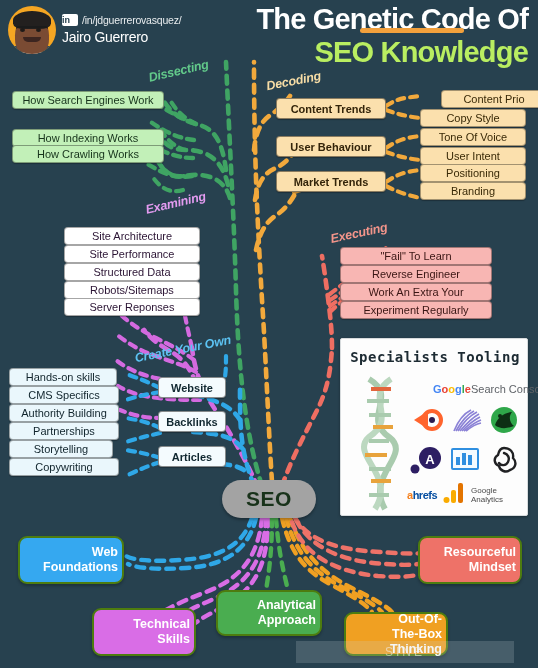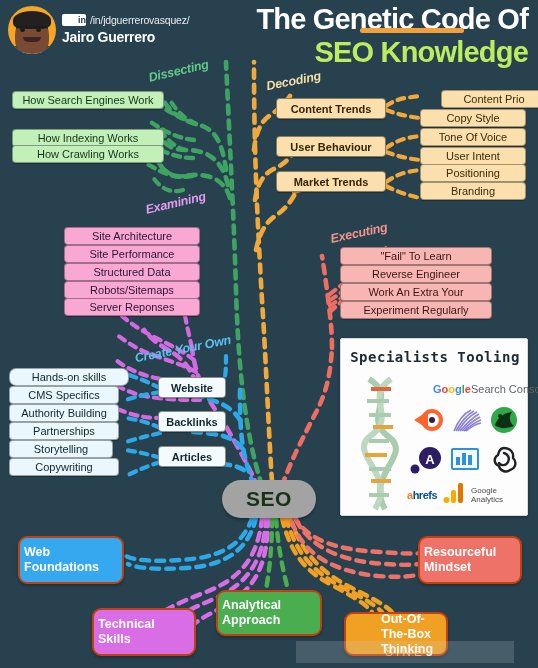--- a/index.html
+++ b/index.html
@@ -45,28 +45,28 @@
     position: absolute; left: 0; top: 40px; width: 48px; height: 12px;
     background: #2c4a5e;
   }
   .avatar .shirt2 {
     position: absolute; left: 14px; top: 38px; width: 20px; height: 14px;
     background: #e7e9ea; border-radius: 50% 50% 0 0;
   }
 
   .li-row { position: absolute; left: 62px; top: 14px; display: flex; align-items: center; gap: 4px; }
   .li-badge {
-    width: 24px; height: 12px; background: #fff; border-radius: 2px;
+    width: 16px; height: 12px; background: #fff; border-radius: 2px;
     color: #27414f; font-size: 9px; font-weight: bold; line-height: 12px;
-    text-align: right; font-family: "Liberation Sans", sans-serif;
+    text-align: left; font-family: "Liberation Sans", sans-serif;
   }
   .li-handle { color: #e9edef; font-size: 10.5px; letter-spacing: -0.2px; }
   .author-name {
     position: absolute; left: 62px; top: 29px;
-    color: #ffffff; font-size: 14px; font-weight: bold; letter-spacing: -0.3px;
+    color: #ffffff; font-size: 14px; font-weight: normal; letter-spacing: -0.3px;
   }
 
   .title-wrap { position: absolute; right: 10px; top: 2px; text-align: right; }
   .title-1 {
     color: #ffffff; font-size: 29px; font-weight: bold;
     letter-spacing: -0.8px; line-height: 34px; position: relative; display: inline-block;
   }
   .title-1 .u-mark {
     position: absolute; left: 104px; bottom: 3px; width: 104px; height: 5px;
     background: #f2a03c; border-radius: 3px;
@@ -88,21 +88,21 @@
   }
   .leaf { border: 1px solid rgba(0,0,0,0.35); height: 18px; }
   .grp  { border: 1px solid rgba(0,0,0,0.45); height: 21px; font-weight: bold; }
 
   
   .c-green  { background: #c2f0b8; color: #16331b; }
   
   .c-orange-l { background: #fbe0ad; color: #3a2a08; }
   .c-orange-g { background: #fbe0ad; color: #33240a; }
   
-  .c-purple { background: #f9a8d4; color: #2b1434; }
+  .c-purple { background: #ffffff; color: #2b1434; }
   
   .c-red    { background: #f8b6b3; color: #3a1614; }
   
   .c-cyan-l { background: #eaf7fc; color: #10242c; }
   .c-cyan-g { background: #f4fbfe; color: #102730; }
 
   
   .blabel {
     position: absolute; font-size: 12.5px; font-weight: bold;
     font-style: italic; letter-spacing: -0.2px; white-space: nowrap;
@@ -112,24 +112,24 @@
   .seo-root {
     position: absolute; left: 222px; top: 480px; width: 94px; height: 38px;
     background: #a3a3a3; border-radius: 19px;
     display: flex; align-items: center; justify-content: center;
     color: #18321a; font-size: 21px; font-weight: bold; letter-spacing: 0.5px;
     box-shadow: 0 2px 3px rgba(0,0,0,0.3);
   }
 
   
   .pill {
-    position: absolute; border-radius: 9px; border: 2px solid #c2410c;
+    position: absolute; border-radius: 9px; border: 2px solid #4d7c0f;
     color: #ffffff; font-size: 12.5px; font-weight: bold;
     display: flex; align-items: center; justify-content: center;
-    text-align: left; line-height: 15px; padding: 2px 4px;
+    text-align: right; line-height: 15px; padding: 2px 4px;
     box-shadow: 0 2px 3px rgba(0,0,0,0.25);
   }
 
   
   .tool-panel {
     position: absolute; left: 340px; top: 338px; width: 188px; height: 178px;
     background: #fdfdfd; border: 1px solid #d7dbdd; border-radius: 2px;
     box-shadow: 0 1px 3px rgba(0,0,0,0.35);
   }
   .tool-title {
@@ -339,21 +339,21 @@
 
   <div class="node leaf c-red" style="left:340px; top:247px; width:152px;">"Fail" To Learn</div>
   <div class="node leaf c-red" style="left:340px; top:265px; width:152px;">Reverse Engineer</div>
   <div class="node leaf c-red" style="left:340px; top:283px; width:152px;">Work An Extra Your</div>
   <div class="node leaf c-red" style="left:340px; top:301px; width:152px;">Experiment Regularly</div>
 
   <div class="node grp c-cyan-g" style="left:158px; top:377px; width:68px;">Website</div>
   <div class="node grp c-cyan-g" style="left:158px; top:411px; width:68px;">Backlinks</div>
   <div class="node grp c-cyan-g" style="left:158px; top:446px; width:68px;">Articles</div>
 
-  <div class="node leaf c-cyan-l" style="left:9px; top:368px; width:120px;border-radius:7px;">Hands-on skills</div>
+  <div class="node leaf c-cyan-l" style="left:9px; top:368px; width:108px;">Hands-on skills</div>
   <div class="node leaf c-cyan-l" style="left:9px; top:386px; width:110px;">CMS Specifics</div>
   <div class="node leaf c-cyan-l" style="left:9px; top:404px; width:110px;">Authority Building</div>
   <div class="node leaf c-cyan-l" style="left:9px; top:422px; width:110px;">Partnerships</div>
   <div class="node leaf c-cyan-l" style="left:9px; top:440px; width:104px;">Storytelling</div>
   <div class="node leaf c-cyan-l" style="left:9px; top:458px; width:110px;">Copywriting</div>
 
   <div class="seo-root">SEO</div>
 
   <div class="pill" style="left:18px; top:536px; width:106px; height:48px; background:#35a8f0;">Web Foundations</div>
   <div class="pill" style="left:92px; top:608px; width:104px; height:48px; background:#d96de6;">Technical Skills</div>

